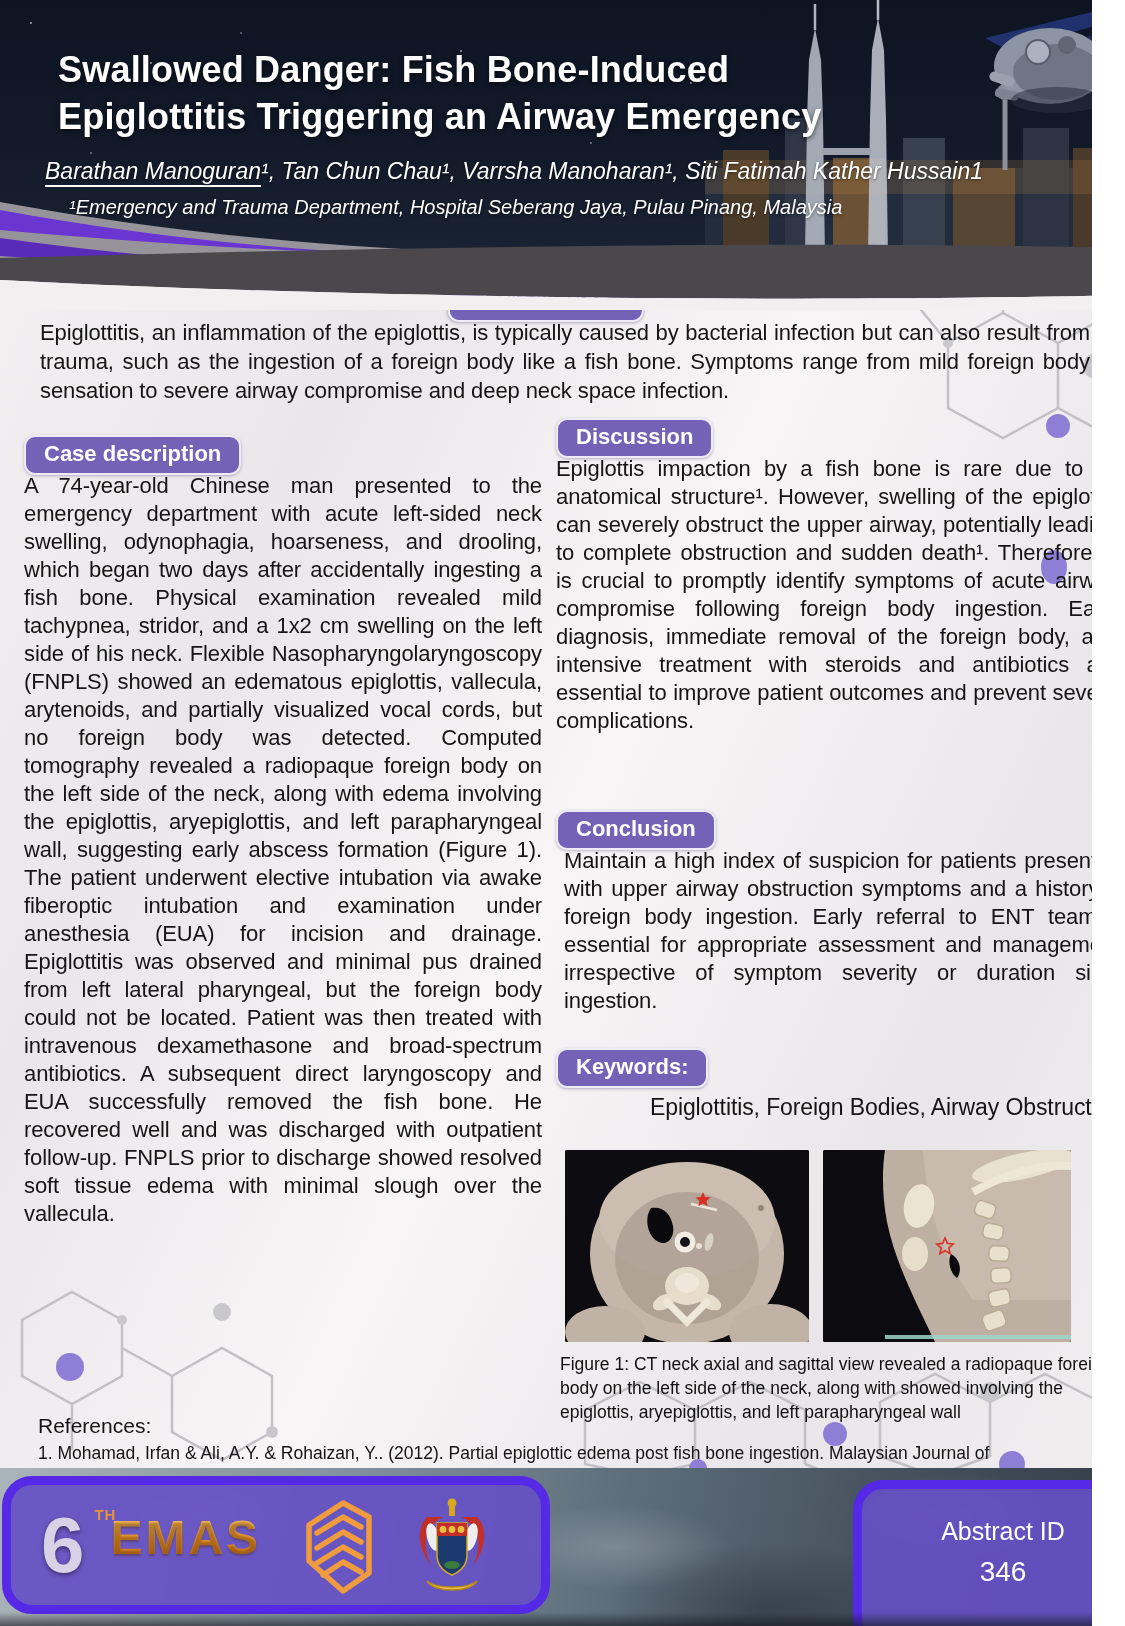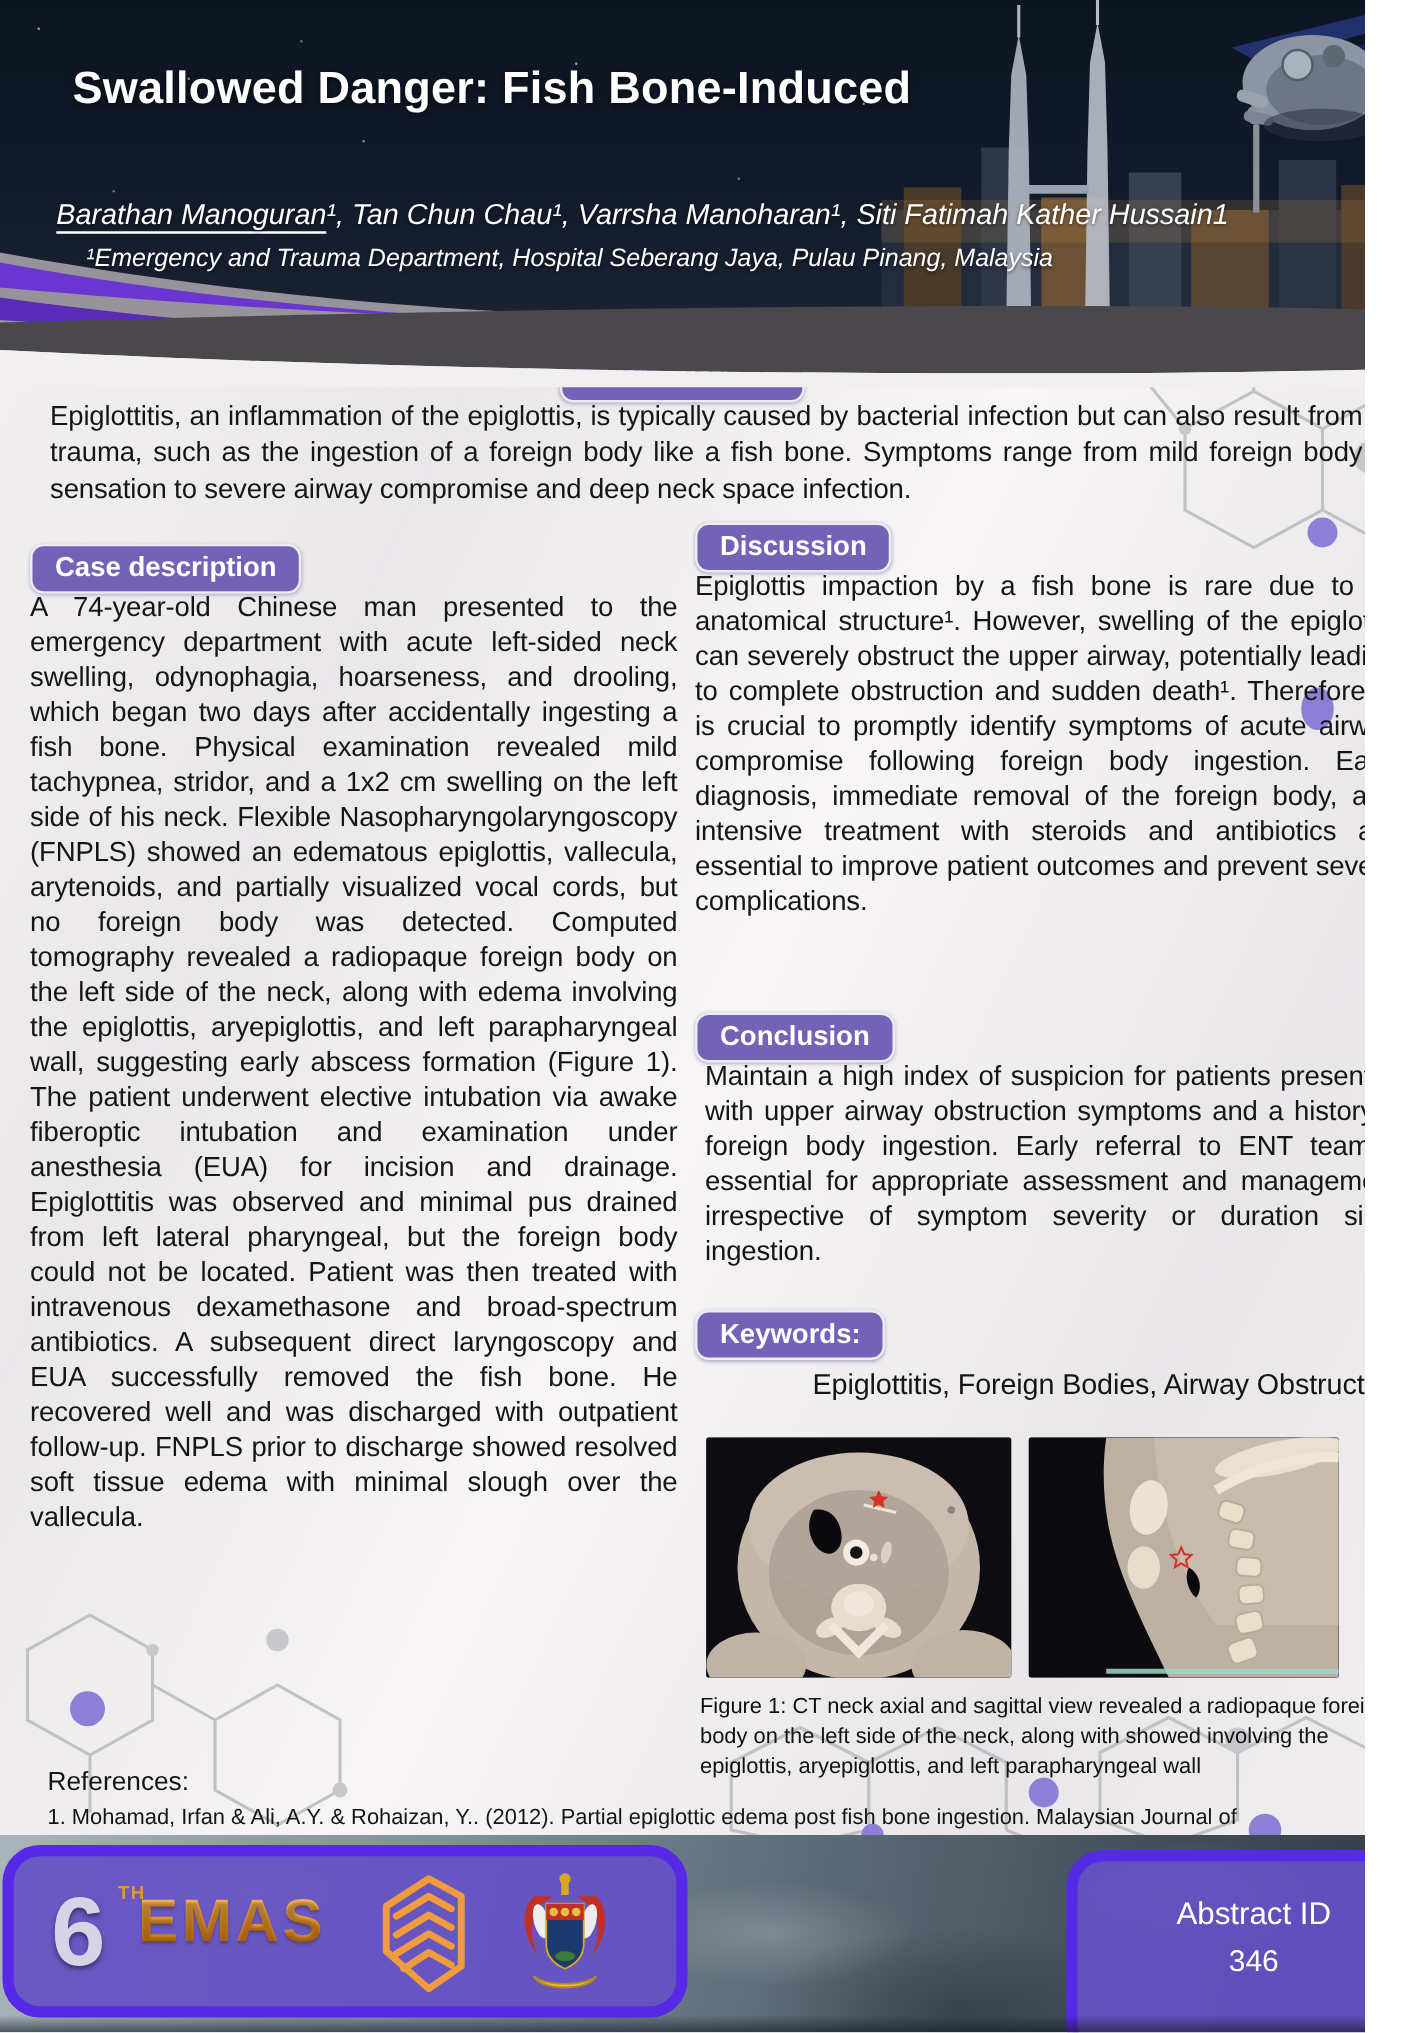--- a/index.html
+++ b/index.html
@@ -57,21 +57,21 @@
       radial-gradient(120px 50px at 18% 30%, rgba(255,255,255,.30), transparent 70%),
       radial-gradient(160px 60px at 55% 50%, rgba(230,236,240,.22), transparent 70%),
       radial-gradient(140px 60px at 85% 30%, rgba(255,255,255,.16), transparent 70%),
       radial-gradient(220px 90px at 68% 88%, rgba(18,26,34,.38), transparent 72%);}
   .footer::after{content:""; position:absolute; left:0; right:0; bottom:0; height:14px;
     background:linear-gradient(180deg,rgba(16,22,30,0),rgba(16,22,30,.6));}
   .footer-box{position:absolute; background:rgba(101,80,196,.92); border:9px solid #5629e6; border-radius:30px; box-sizing:border-box;}
   .box-left{left:2px; top:8px; width:548px; height:138px; display:flex; align-items:center; gap:38px; padding-left:30px;}
   .box-right{left:853px; top:12px; width:300px; height:170px; display:flex; flex-direction:column; align-items:center; justify-content:flex-start; padding-top:28px; color:#fff;}
   .abstract-label{font-size:25px;text-align:right;}
-  .abstract-value{font-size:24px; margin-top:10px;}
+  .abstract-value{font-size:28px; margin-top:10px;}
   .logo-six{font-size:78px; font-weight:bold; color:#d7d2e6; line-height:.9; position:relative; text-shadow:0 2px 4px rgba(0,0,0,.45);}
   .logo-th{position:absolute; top:-2px; right:-32px; font-size:15px; font-weight:bold; color:#e8923a; letter-spacing:1px; text-shadow:none;}
   .logo-emas{font-size:48px; font-weight:800; letter-spacing:3px; margin-left:26px; 
     color:#e89a35;
     background-image:linear-gradient(180deg,#f6c76b 0%,#e08a22 60%,#b86a14 100%);
     -webkit-background-clip:text; background-clip:text; -webkit-text-fill-color:transparent;
     text-shadow:0 2px 2px rgba(80,40,0,.35);}
   .logo-wrap{display:flex; align-items:flex-start;}
 </style>
 </head>
@@ -108,20 +108,21 @@
       <ellipse cx="112" cy="72" rx="44" ry="28" fill="#6e7685"></ellipse>
       <circle cx="93" cy="52" r="12" fill="#aab2c0" stroke="#555d6c" stroke-width="2"></circle>
       <circle cx="122" cy="45" r="9" fill="#5f6775"></circle>
       <rect x="44" y="74" width="26" height="10" rx="5" fill="#9aa2b0" transform="rotate(18 57 79)"></rect>
       <rect x="50" y="90" width="24" height="9" rx="4" fill="#7c8494" transform="rotate(12 62 94)"></rect>
       <ellipse cx="112" cy="100" rx="46" ry="13" fill="#2a3040" opacity="0.55"></ellipse>
     </svg>
 
     <div class="title">
       <div>Swallowed Danger: Fish Bone-Induced</div>
+      <div>Epiglottitis Triggering an Airway Emergency</div>
     </div>
     <div class="authors"><span class="au-first">Barathan Manoguran</span><span>¹, Tan Chun Chau¹, Varrsha Manoharan¹, Siti Fatimah Kather Hussain1</span></div>
     <div class="affiliation">¹Emergency and Trauma Department, Hospital Seberang Jaya, Pulau Pinang, Malaysia</div>
   </div>
 
   <svg class="swoosh" width="1125" height="120" viewBox="0 0 1125 120">
     <path d="M0,12 C250,58 520,72 760,62 C540,84 250,76 0,70 Z" fill="#97939b"></path>
     <path d="M0,20 C230,62 460,74 650,66 C440,72 200,58 0,40 Z" fill="#6a35d0"></path>
     <path d="M0,48 C200,76 400,84 560,78 C380,86 160,78 0,66 Z" fill="#5a2bb8"></path>
     <path d="M0,68 C350,58 800,50 1125,58 L1125,105 C800,113 350,108 0,90 Z" fill="#4a484c"></path>

